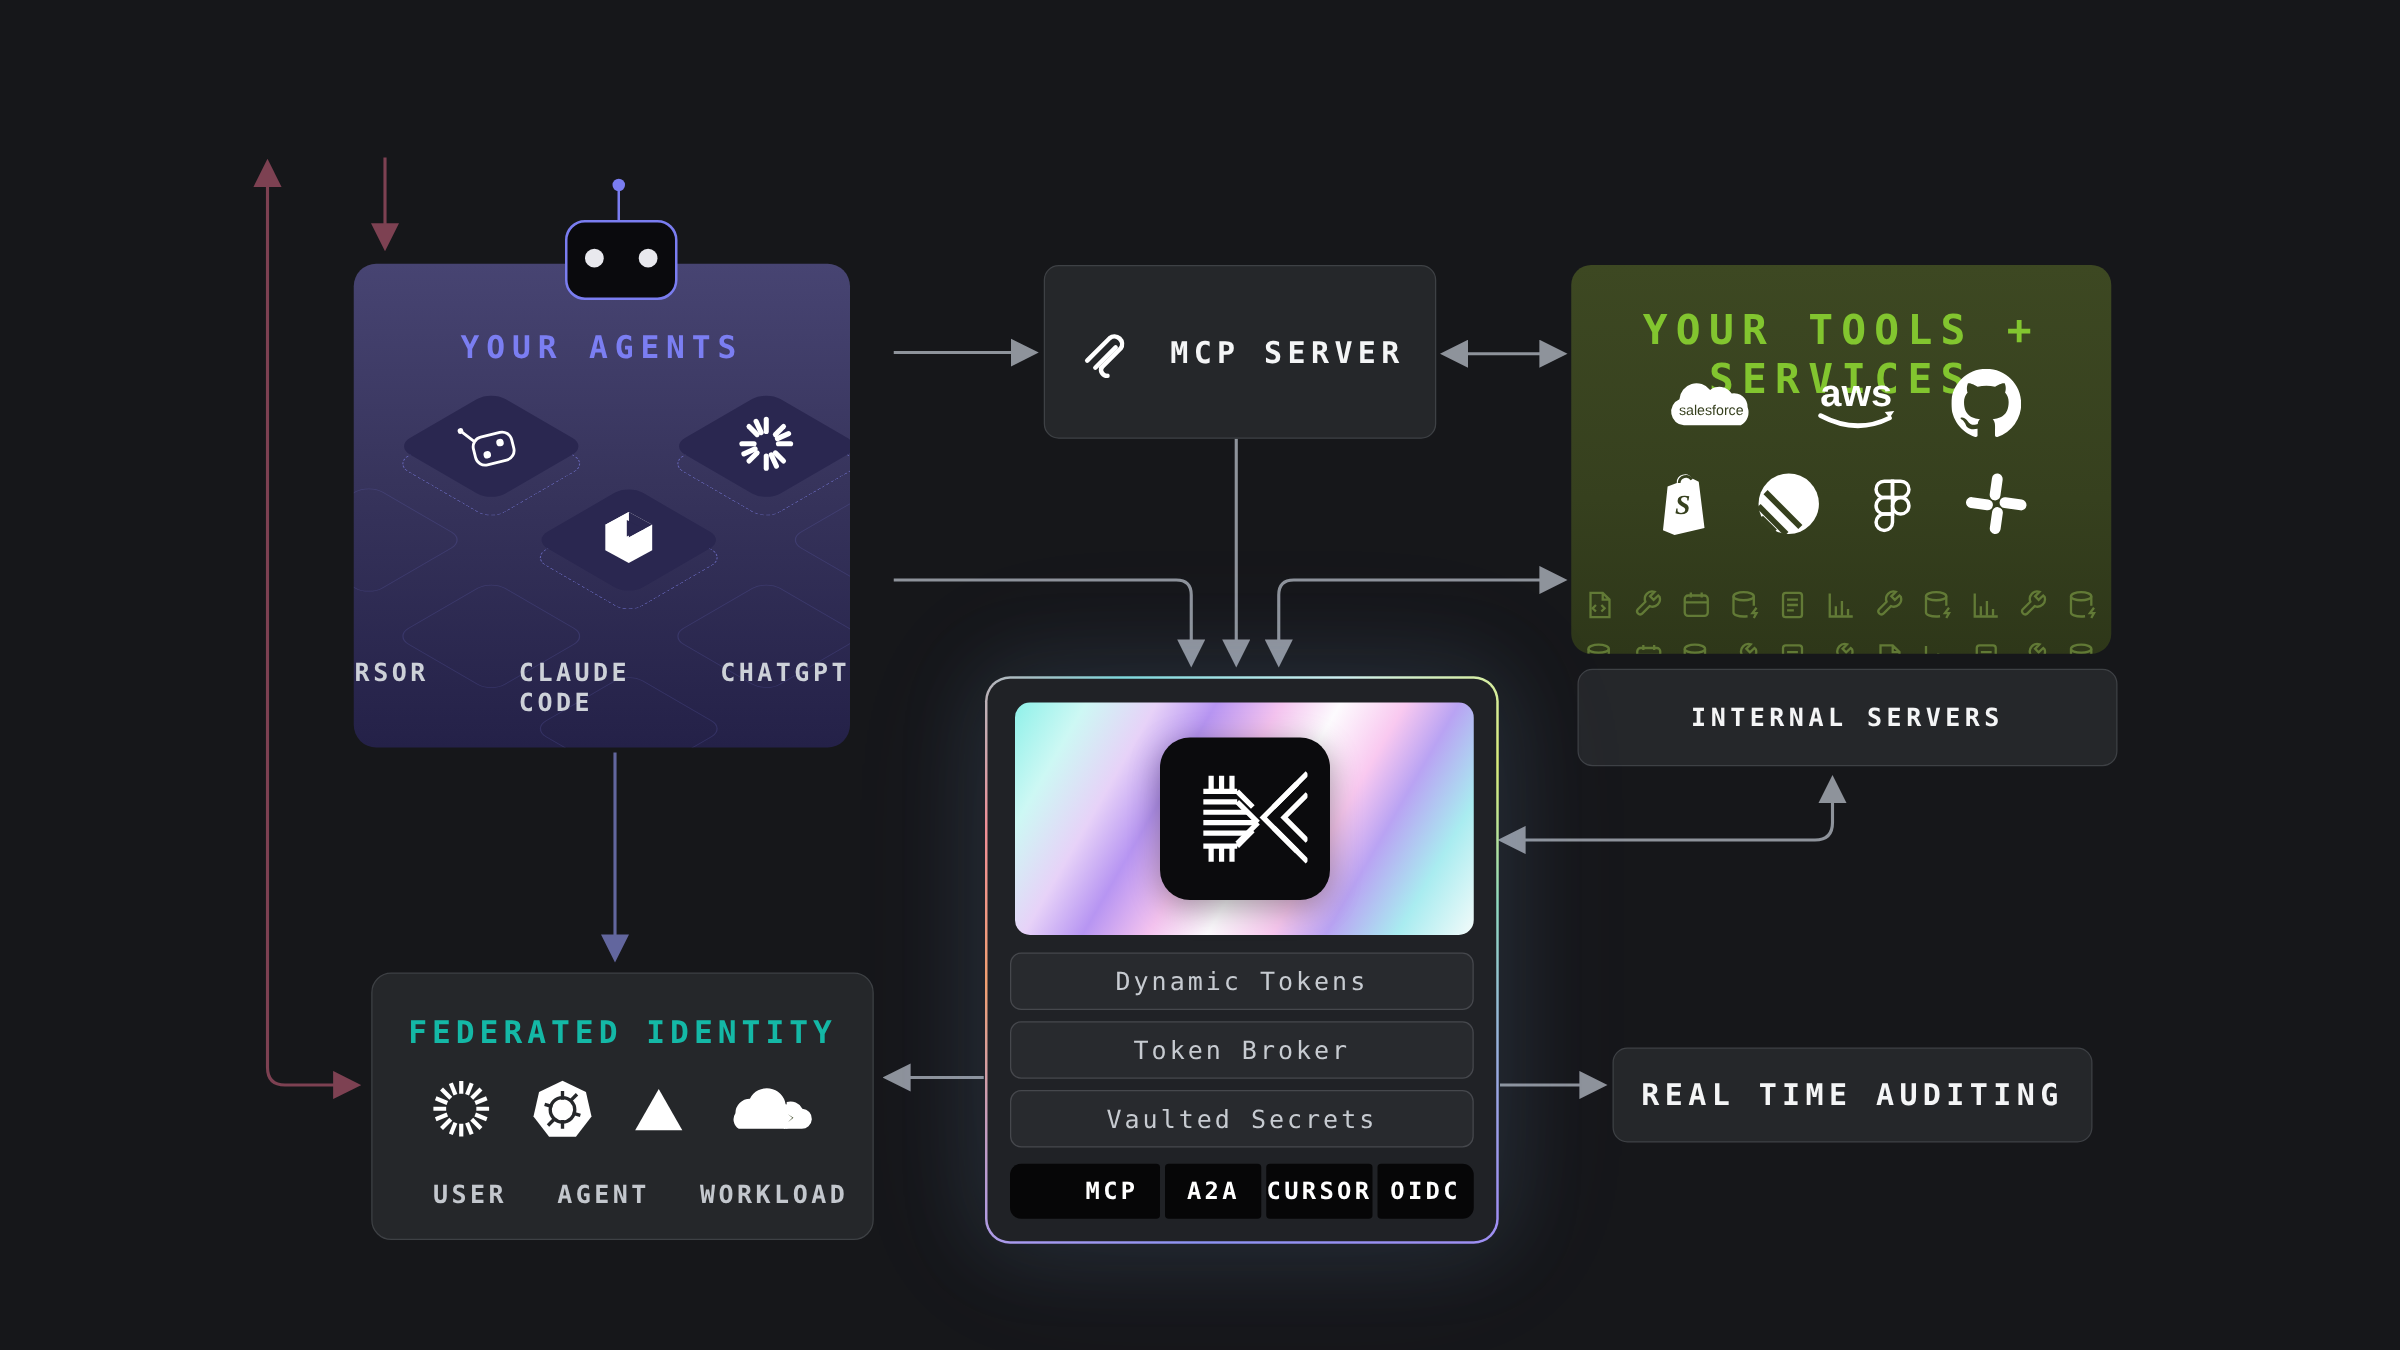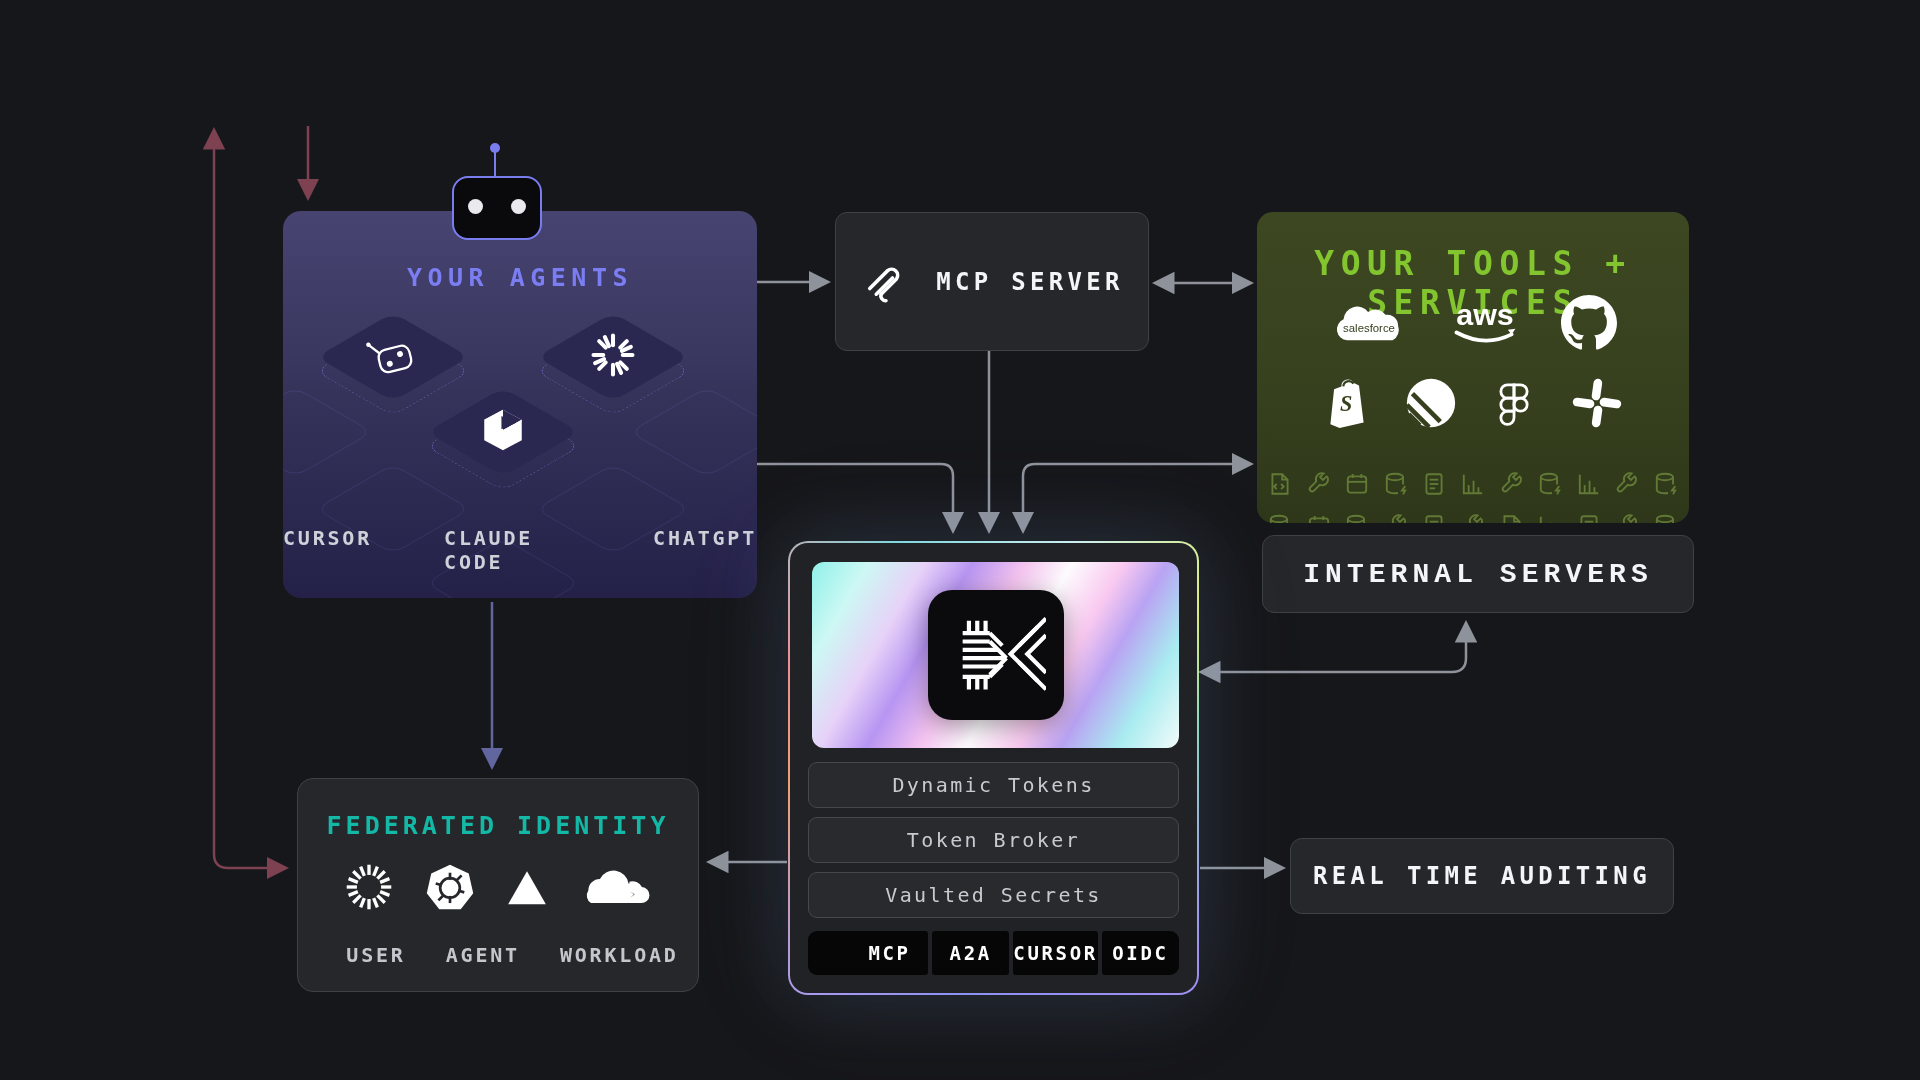--- a/index.html
+++ b/index.html
@@ -7,22 +7,22 @@
           font-family:"DejaVu Sans Mono","Liberation Mono",monospace;color:#e8eaec;}
   
   .node{position:absolute;background:#25272a;border:1.5px solid #3e4145;border-radius:12px;
         display:flex;align-items:center;justify-content:center;
         color:#f4f5f6;font-weight:bold;letter-spacing:.18em;}
   
   .pill{position:absolute;left:174px;top:53px;width:263px;height:70px;border-radius:35px;
         background:#371022;border:1.5px solid #7c3c50;display:flex;align-items:center;
         justify-content:center;gap:18px;font-size:24px;font-weight:bold;letter-spacing:.18em;}
   
-  .agents{position:absolute;left:283px;top:211px;width:474px;height:387px;border-radius:18px;
-          background:linear-gradient(180deg,#474472 0%,#37345c 45%,#242148 100%);overflow:hidden;}
+  .agents{position:absolute;left:283px;top:211px;width:369px;height:387px;border-radius:18px;
+          background:linear-gradient(180deg,#474472 0%,#37345c 45%,#242148 100%);overflow:hidden;padding-left:28px;}
   .agents-title{position:absolute;left:0;right:0;top:52px;text-align:center;color:#7b7ef2;
           font-size:25px;font-weight:bold;letter-spacing:.22em;}
   .tile{position:absolute;width:108px;height:108px;border-radius:16px;background:#2a2750;
         transform:translate(-50%,-50%) scaleY(.58) rotate(45deg);}
   .tile.dashed{background:transparent;border:1.5px dashed rgba(128,131,235,.6);}
   .tile.faint{background:transparent;border:1.5px solid rgba(128,131,235,.16);}
   .tile-icon{position:absolute;transform:translate(-50%,-50%);}
   .agents-labels{position:absolute;left:0;right:0;bottom:24px;display:flex;justify-content:flex-end;
         gap:72px;font-size:20px;font-weight:bold;letter-spacing:.14em;color:#cdd1d8;}
   
@@ -423,21 +423,21 @@
         </svg>
       <svg width="26" height="26" viewBox="0 0 24 24">
           <use href="#st-wrench"></use>
         </svg>
       <svg width="26" height="26" viewBox="0 0 24 24">
           <use href="#st-database"></use>
         </svg>
     </div>
   </div>
 
-  <div class="node" style="left:1262px;top:535px;width:430px;height:76px;font-size:28px;font-family:Liberation Mono, monospace;">
+  <div class="node" style="left:1262px;top:535px;width:430px;height:76px;font-size:20px;">
     <span>INTERNAL SERVERS</span>
   </div>
 
   <div class="kc-wrap">
     <div class="kc">
       <div class="holo">
         <div class="kc-logo">
           <svg width="104" height="100" viewBox="0 0 96 96">
               <use href="#sym-keycardk"></use>
             </svg>

